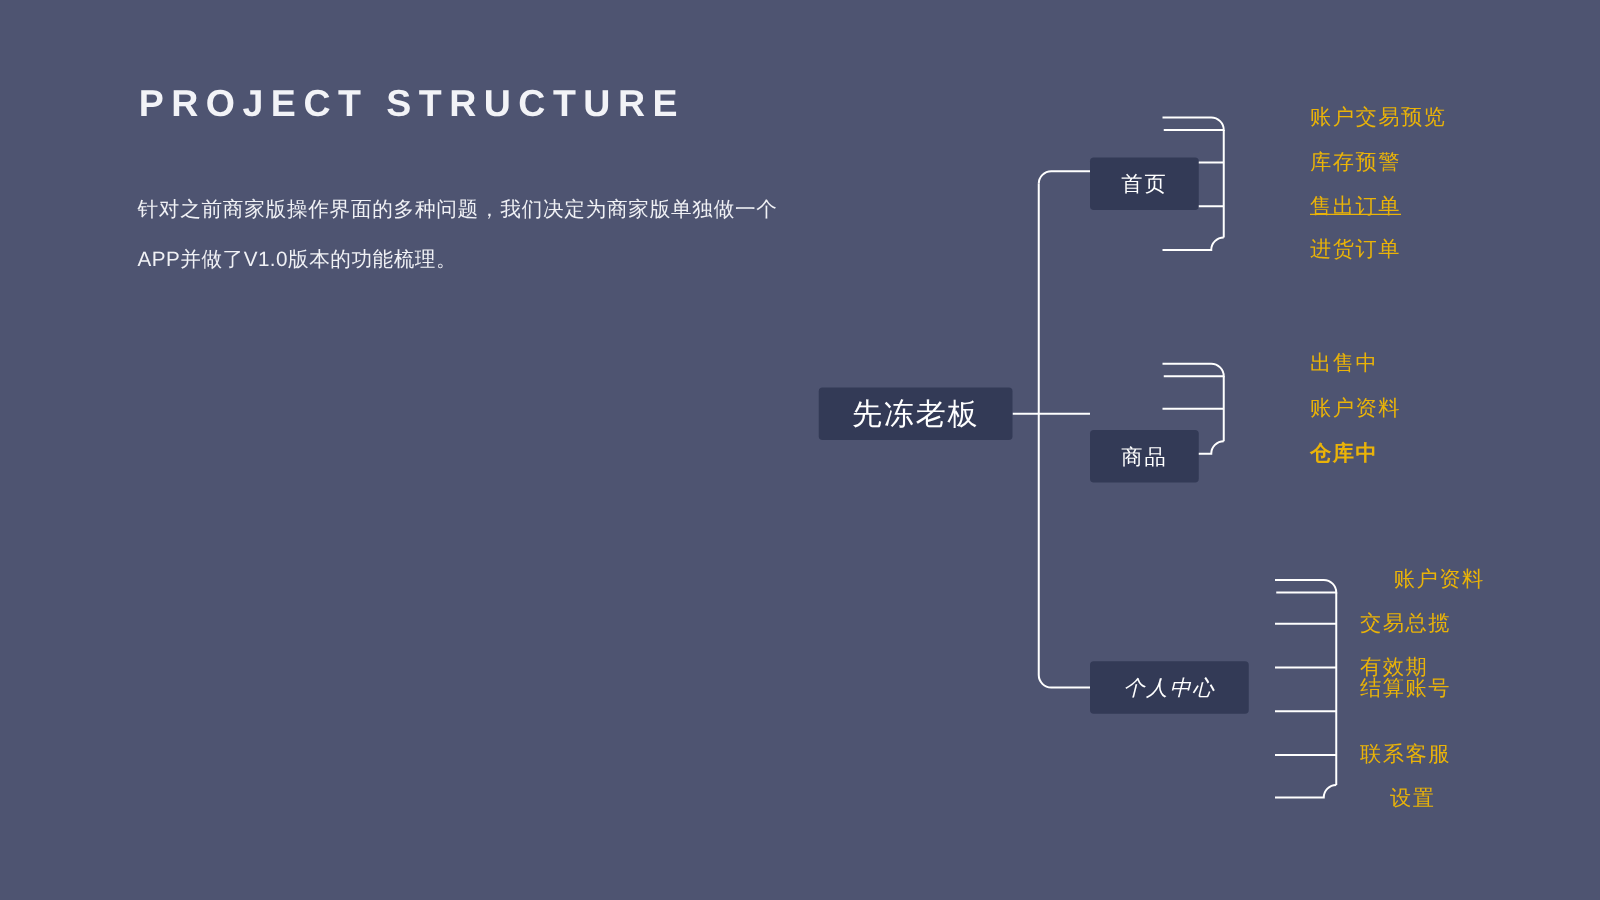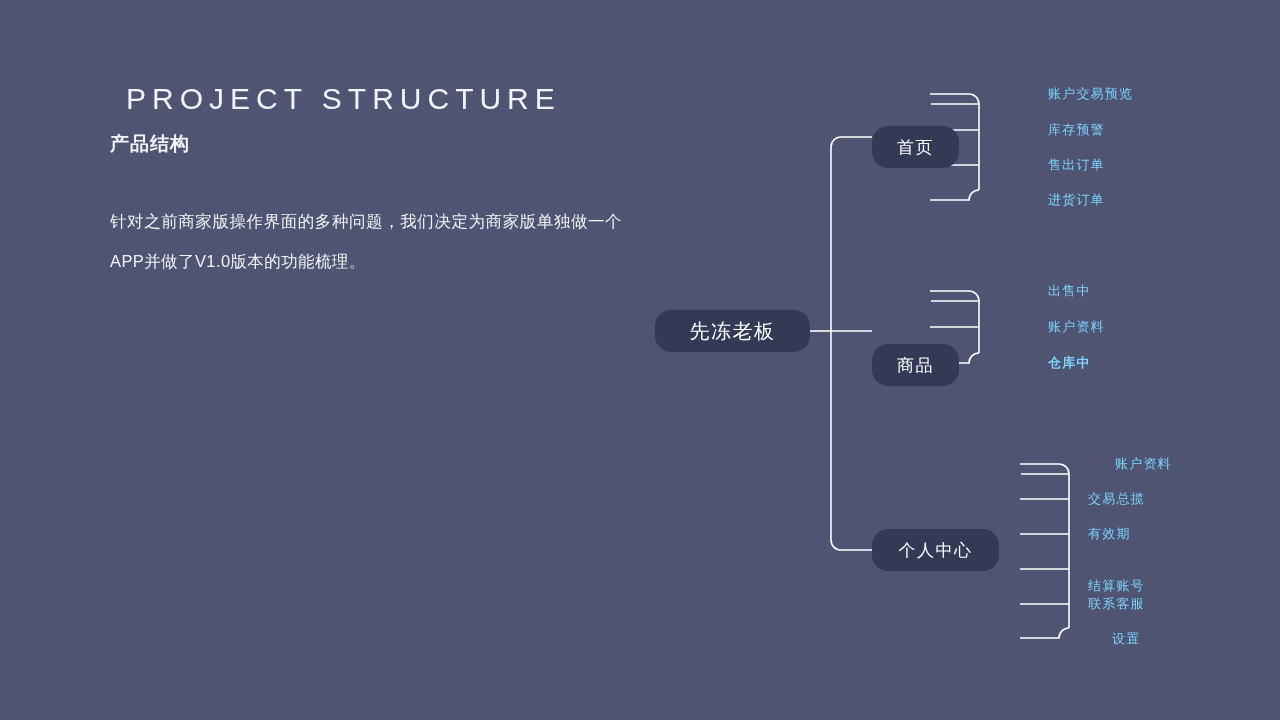--- a/index.html
+++ b/index.html
@@ -20,24 +20,24 @@
   #left-column {
     position: absolute;
     left: 110px;
     top: 66px;
     width: 520px;
   }
 
   #title-en {
     font-size: 30px;
     letter-spacing: 6px;
-    font-weight: 400;
+    font-weight: 700;
     color: #f2f3f7;
     line-height: 1.15;
-    margin: 16px;
+    margin: 1px;
     white-space: nowrap;
   }
 
   #title-cn {
     font-size: 19px;
     font-weight: bold;
     color: #f2f3f7;
     letter-spacing: 1px;
     margin: 8px 0 0 0;
     line-height: 1.2;
@@ -71,63 +71,62 @@
     position: absolute;
     left: 0;
     top: 0;
     width: 640px;
     height: 720px;
   }
 
   .node-box {
     position: absolute;
     background: #333a56;
-    border-radius: 16px;
+    border-radius: 3px;
     display: flex;
     align-items: center;
     justify-content: center;
     color: #ffffff;
     box-sizing: border-box;
   }
 
   #node-root {
     left: 15px;
     top: 310px;
     width: 155px;
     height: 42px;
-    font-size: 20px;
+    font-size: 24px;
     letter-spacing: 1.5px;
   }
 
   .node-branch {
     height: 42px;
     font-size: 17px;
     letter-spacing: 1.5px;
   }
 
   #node-branch-0 { left: 232px; top: 126px; width: 87px; }
   #node-branch-1 { left: 232px; top: 308px; width: 87px; margin-top: 36px; }
-  #node-branch-2 { left: 232px; top: 529px; width: 127px; }
+  #node-branch-2 { left: 232px; top: 529px; width: 127px; font-style: italic; }
 
   .leaf-label {
     position: absolute;
-    font-size: 13px;
+    font-size: 17px;
     letter-spacing: 1.2px;
-    color: #7dd3fc;
+    color: #eab308;
     white-space: nowrap;
     line-height: 20px;
     text-align: center;
   }
 </style>
 </head>
 <body>
 
 <div id="left-column">
   <h1 id="title-en">PROJECT STRUCTURE</h1>
-  <h2 id="title-cn">产品结构</h2>
 
   <div id="paragraphs">
     <p class="paragraph">针对之前商家版操作界面的多种问题，我们决定为商家版单独做一个APP并做了V1.0版本的功能梳理。</p>
   </div>
 </div>
 
 <div id="diagram">
 
   <svg id="diagram-svg" viewBox="0 0 640 720">
     <g fill="none" stroke="#ffffff" stroke-width="1.6" stroke-linecap="butt">
@@ -171,27 +170,27 @@
   <div class="node-box node-branch" id="node-branch-1">
     <span>商品</span>
   </div>
 
   <div class="node-box node-branch" id="node-branch-2">
     <span>个人中心</span>
   </div>
 
   <div class="leaf-label" style="left:408px; top:84px;">账户交易预览</div>
   <div class="leaf-label" style="left:408px; top:120px;">库存预警</div>
-  <div class="leaf-label" style="left:408px; top:155px;">售出订单</div>
+  <div class="leaf-label" style="left:408px; top:155px;text-decoration:underline;">售出订单</div>
   <div class="leaf-label" style="left:408px; top:190px;">进货订单</div>
 
   <div class="leaf-label" style="left:408px; top:281px;">出售中</div>
   <div class="leaf-label" style="left:408px; top:317px;">账户资料</div>
   <div class="leaf-label" style="left:408px; top:353px;font-weight:bold;">仓库中</div>
 
   <div class="leaf-label" style="left:448px; top:454px;margin-left:27px;">账户资料</div>
   <div class="leaf-label" style="left:448px; top:489px;">交易总揽</div>
   <div class="leaf-label" style="left:448px; top:524px;">有效期</div>
-  <div class="leaf-label" style="left:448px; top:576px;">结算账号</div>
+  <div class="leaf-label" style="left:448px; top:541px;">结算账号</div>
   <div class="leaf-label" style="left:448px; top:594px;">联系客服</div>
   <div class="leaf-label" style="left:448px; top:629px;margin-left:24px;">设置</div>
 
 </div>
 
 </body></html>

